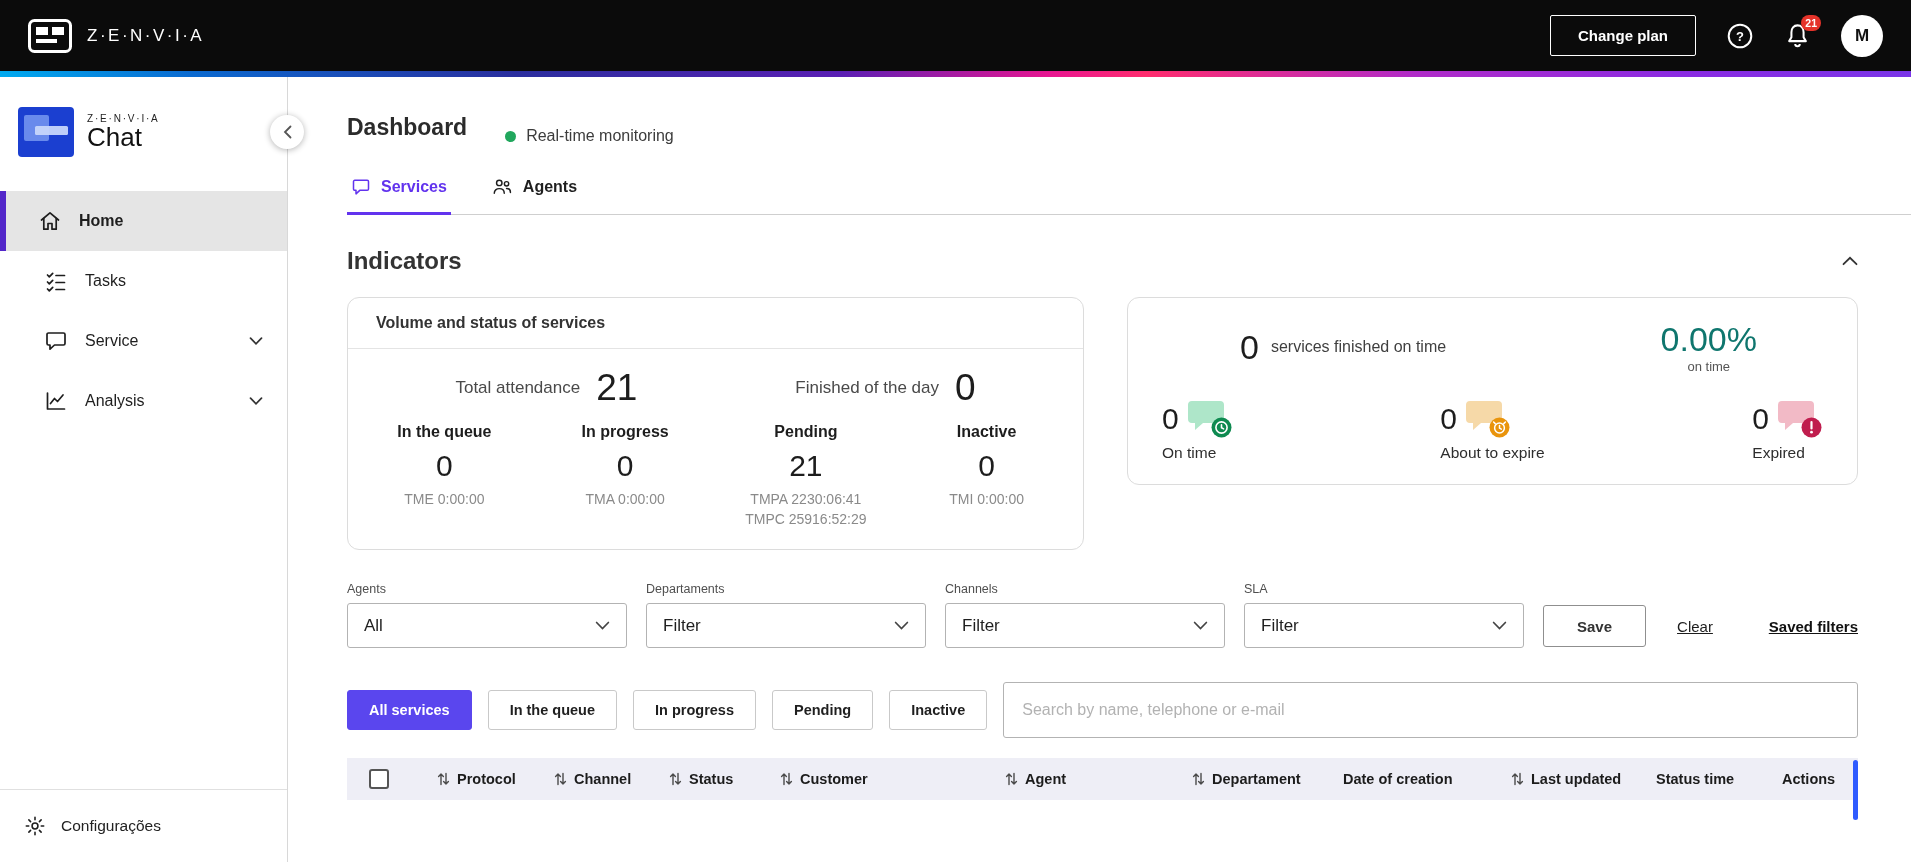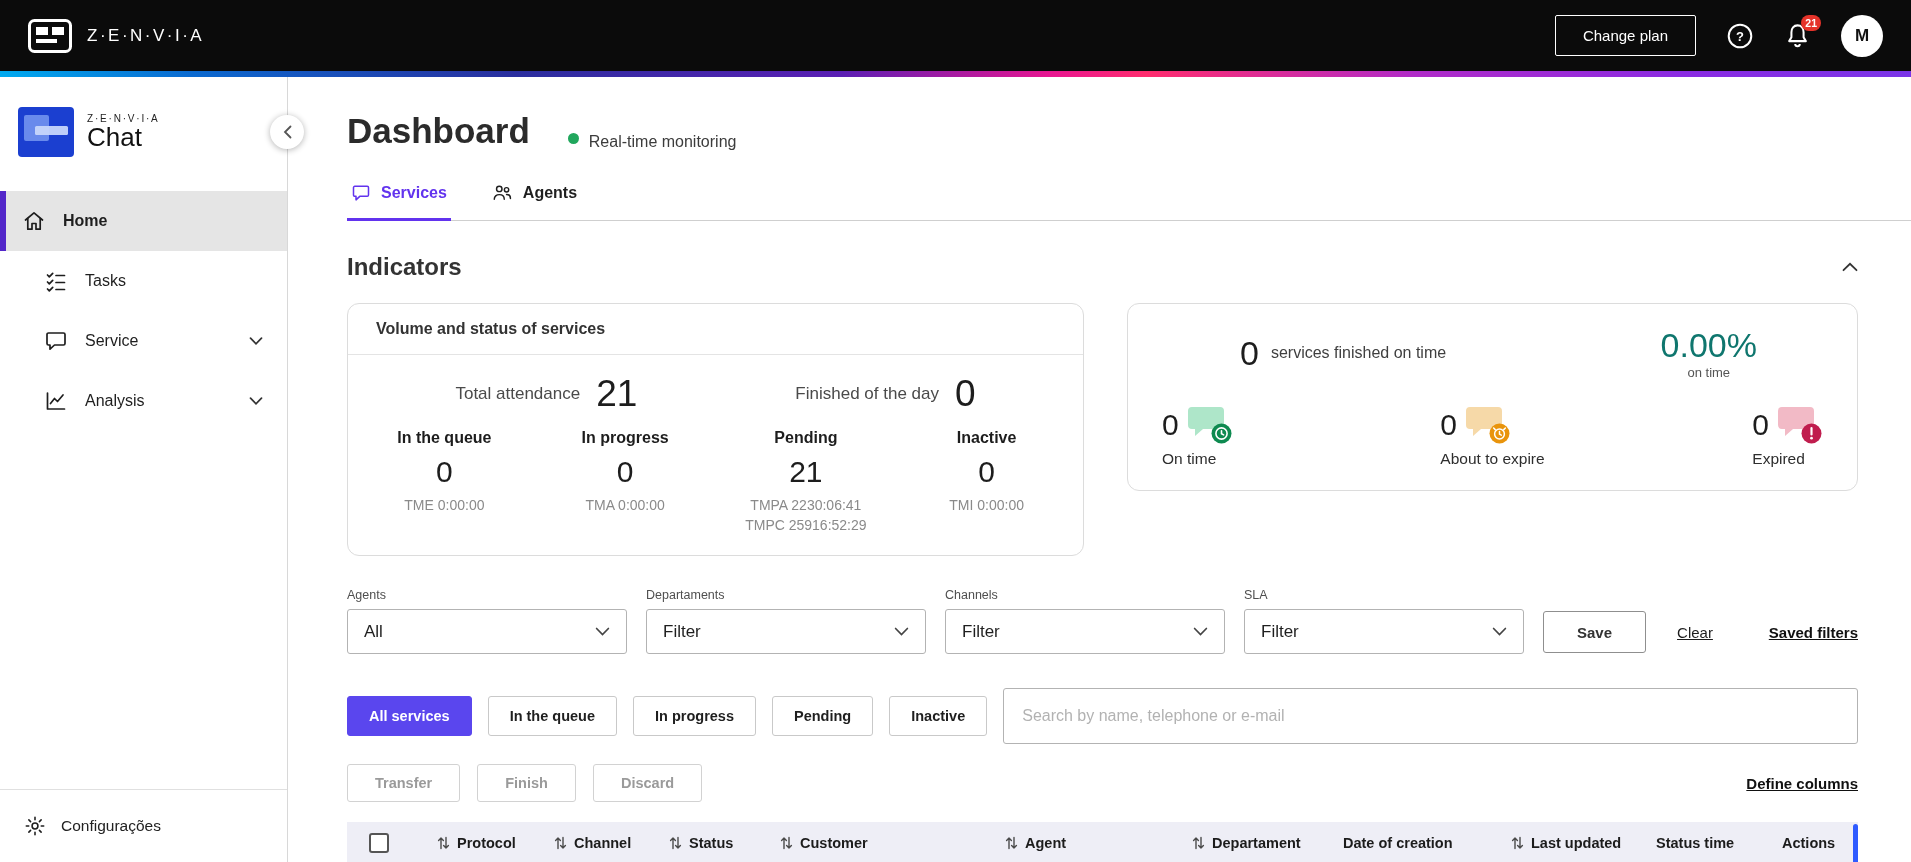--- a/index.html
+++ b/index.html
@@ -4,21 +4,21 @@
 <style>
   * { box-sizing: border-box; margin: 0; padding: 0; }
   html,body { width:1911px; height:862px; overflow:hidden; background:#fff;
     font-family:"Liberation Sans", sans-serif; color:#222; }
 
   
   .topbar { height:71px; background:#0b0b0b; display:flex; align-items:center; padding:0 28px; }
   .brand { display:flex; align-items:center; gap:15px; }
   .brand-text { color:#fff; font-size:17px; letter-spacing:2.5px; font-weight:400; }
   .topbar-right { margin-left:auto; display:flex; align-items:center; gap:30px; }
-  .change-plan-btn { background:transparent; border:1px solid #fff; color:#fff; font-weight:400;
+  .change-plan-btn { background:transparent; border:1px solid #fff; color:#fff; font-weight:700;
     font-size:15px; padding:11px 27px; border-radius:2px; font-family:inherit; cursor:pointer; }
   .icon-btn { position:relative; display:flex; cursor:pointer; }
   .notif-badge { position:absolute; top:-7px; right:-10px; background:#e5332a; color:#fff;
     font-size:10.5px; font-weight:700; padding:2px 4px; border-radius:9px; min-width:16px; text-align:center; }
   .avatar { width:42px; height:42px; border-radius:50%; background:#fff; color:#111; display:flex;
     align-items:center; justify-content:center; font-weight:700; font-size:17px; cursor:pointer; }
 
   .gradient-bar { height:6px;
     background:linear-gradient(90deg,#00aaf0 0%,#0b6ad0 10%,#2a2e9e 27%,#5a1fb4 44%,#e81690 55%,#ff2d6e 60%,#b02bc8 74%,#8a2be2 88%,#7a35e8 100%); }
 
@@ -30,30 +30,30 @@
     flex-direction:column; background:#fff; flex-shrink:0; }
   .collapse-btn { position:absolute; right:-17px; top:38px; width:34px; height:34px; border-radius:50%;
     background:#fff; border:none; box-shadow:0 1px 6px rgba(0,0,0,.3); display:flex; align-items:center;
     justify-content:center; cursor:pointer; z-index:6; }
   .sidebar-logo { display:flex; align-items:center; gap:13px; margin:30px 0 8px 18px; }
   .logo-brand { font-size:10px; letter-spacing:1.8px; color:#222; }
   .logo-product { font-size:26px; color:#111; line-height:1.05; font-weight:500; }
   .nav { margin-top:26px; }
   .nav-item { height:60px; display:flex; align-items:center; gap:17px; padding:0 24px 0 38px;
     font-size:16px; color:#1e1e1e; cursor:pointer; border-left:6px solid transparent; }
-  .nav-item.active { background:#e5e5e5; border-left-color:#5226c9; font-weight:700; padding-left:16px; }
+  .nav-item.active { background:#e5e5e5; border-left-color:#5226c9; font-weight:700; padding-left:32px; }
   .nav-chev { margin-left:auto; display:flex; }
   .sidebar-footer { margin-top:auto; border-top:1px solid #e0e0e0; padding:25px 24px; display:flex;
     align-items:center; gap:15px; font-size:15.5px; color:#222; cursor:pointer; }
 
   
   .main { flex:1; padding:33px 53px 0 59px; position:relative; overflow:hidden; background:#fff; }
   .page-header { display:flex; align-items:center; gap:38px; }
-  .page-title { font-size:35px; font-weight:600; color:#2b2b2b; }
-  .monitor { display:flex; gap:10px; font-size:16px; color:#3c3c3c; margin-top:23px; }
+  .page-title { font-size:23px; font-weight:600; color:#2b2b2b; }
+  .monitor { display:flex; align-items:center; gap:10px; font-size:16px; color:#3c3c3c; margin-top:17px; }
   .dot { width:11px; height:11px; border-radius:50%; background:#21a75d; }
 
   .tabs-row { display:flex; gap:36px; margin-top:32px; border-bottom:1px solid #cfcfcf; margin-right:-53px; }
   .tab { display:flex; align-items:center; gap:10px; font-size:16px; font-weight:700; padding:0 4px 15px;
     cursor:pointer; color:#1f1f1f; border-bottom:3px solid transparent; margin-bottom:-1px; }
   .tab.active { color:#6233ee; border-bottom-color:#6233ee; }
 
   .section-header { display:flex; align-items:center; margin-top:32px; }
   .section-title { font-size:24px; font-weight:700; color:#333; }
   .section-collapse { margin-left:auto; cursor:pointer; display:flex; }
@@ -444,26 +444,20 @@
 
     <div class="service-tabs">
       <button class="stab active">All services</button>
       <button class="stab">In the queue</button>
       <button class="stab">In progress</button>
       <button class="stab">Pending</button>
       <button class="stab">Inactive</button>
       <input class="search-input" type="text" placeholder="Search by name, telephone or e-mail" style="">
     </div>
 
-    <div class="bulk-row">
-      <button class="bulk-btn">Transfer</button>
-      <button class="bulk-btn">Finish</button>
-      <button class="bulk-btn">Discard</button>
-      <span class="define-link">Define columns</span>
-    </div>
 
     <div class="table-head">
       <div class="th th-check">
           <span class="checkbox"></span>
         </div>
       <div class="th th-protocol">
         <span class="sort">
             <svg width="13" height="14" viewBox="0 0 13 14" fill="none" stroke="#4a4a4a" stroke-width="1.4" stroke-linecap="round" stroke-linejoin="round">
               <path d="M4 12.5 V2 M4 2 L1.6 4.4 M4 2 L6.4 4.4"></path>
               <path d="M9 1.5 V12 M9 12 L6.6 9.6 M9 12 L11.4 9.6"></path>

